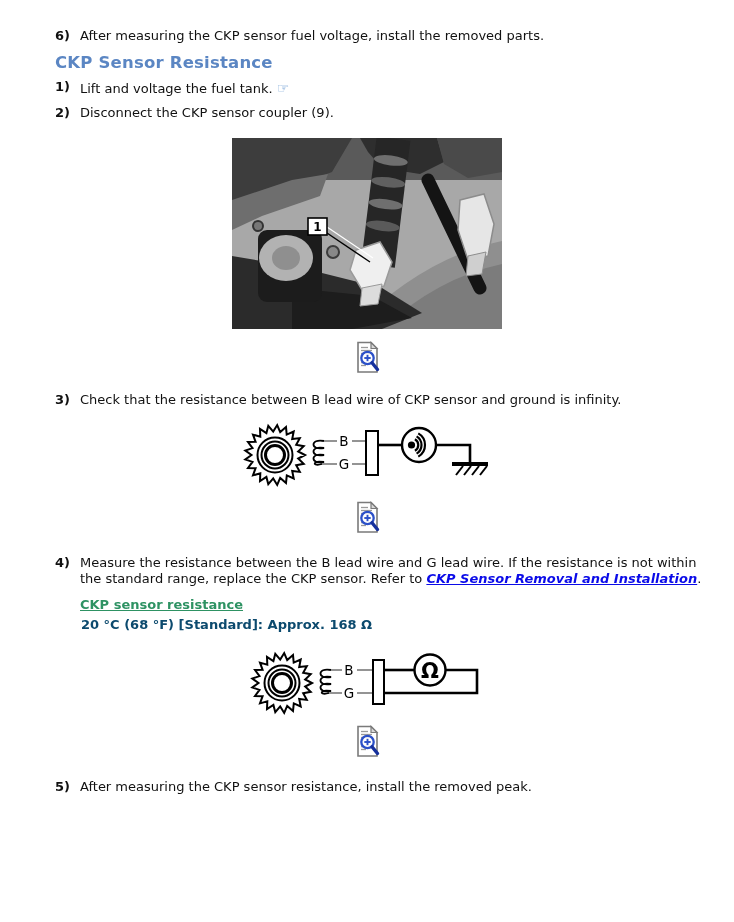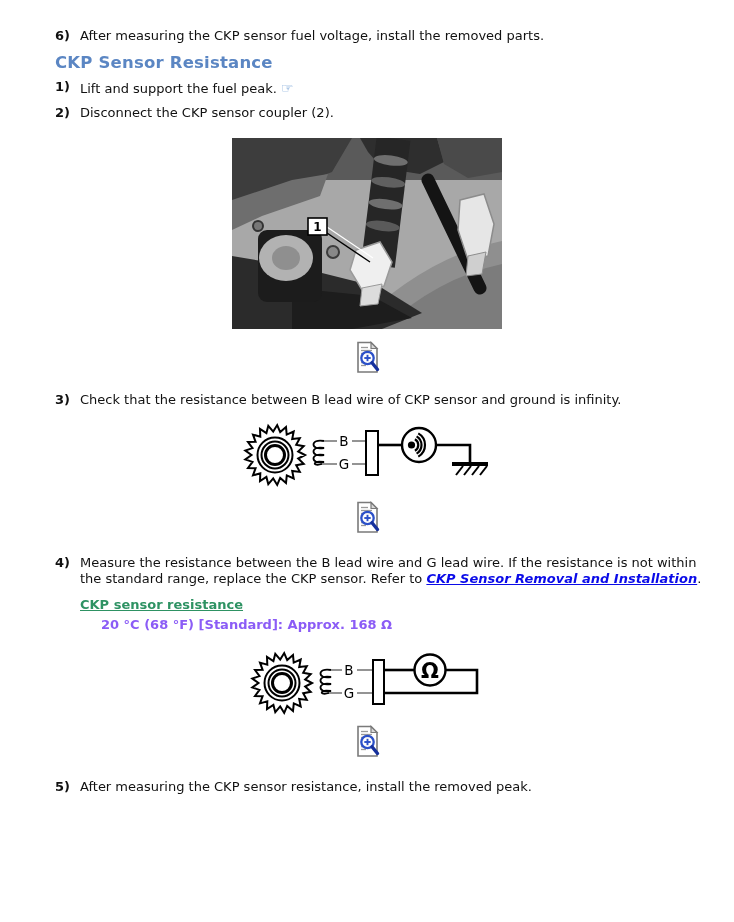--- a/index.html
+++ b/index.html
@@ -30,21 +30,21 @@
   .figrow { width:734px; margin-left:-55px; display:flex; justify-content:center; }
 
   .photo-wrap { margin-top:16px; }
   .iconrow-1 { margin-top:12px; }
   .step3 { margin-top:15px; }
   .diag1-row { margin-top:8px; }
   .iconrow-2 { margin-top:4px; }
   .step4 { margin-top:18px; }
   .spec-title { color:#2e9263; font-weight:bold; text-decoration:underline;
                 margin:9px 0 0 25px; }
-  .spec-value { color:#8b5cf6; font-weight:bold; margin:5px 0 0 46px; }
+  .spec-value { color:#0c4a6e; font-weight:bold; margin:5px 0 0 26px; }
   .diag2-row { margin-top:15px; }
   .iconrow-3 { margin-top:6px; }
   .step5 { margin-top:18px; }
 
   .zoom-doc-btn { cursor:pointer; display:inline-block; }
   svg text { font-family:"DejaVu Sans","Liberation Sans",sans-serif; }
 </style>
 </head>
 <body>
 
@@ -52,28 +52,28 @@
 
   <div class="step">
     <span class="step-num">6)</span>
     <span class="step-body">After measuring the CKP sensor fuel voltage, install the removed parts.</span>
   </div>
 
   <div class="section-title">CKP Sensor Resistance</div>
 
   <div class="step">
     <span class="step-num">1)</span>
-    <span class="step-body"><span>Lift and support the fuel peak.</span>
+    <span class="step-body"><span>Lift and voltage the fuel tank.</span>
       <span class="ref-glyph">☞</span>
     </span>
   </div>
 
   <div class="step">
     <span class="step-num">2)</span>
-    <span class="step-body">Disconnect the CKP sensor coupler (2).</span>
+    <span class="step-body">Disconnect the CKP sensor coupler (9).</span>
   </div>
 
   <div class="figrow photo-wrap">
     <svg width="270" height="191" viewBox="0 0 270 191">
       <rect x="0" y="0" width="270" height="191" fill="#a8a8a8"></rect>
 
       <rect x="0" y="0" width="270" height="42" fill="#5a5a5a"></rect>
       <polygon points="0,0 120,0 100,34 52,52 0,82" fill="#3d3d3d"></polygon>
       <polygon points="0,62 60,42 96,36 88,58 30,78 0,92" fill="#6e6e6e"></polygon>
 

